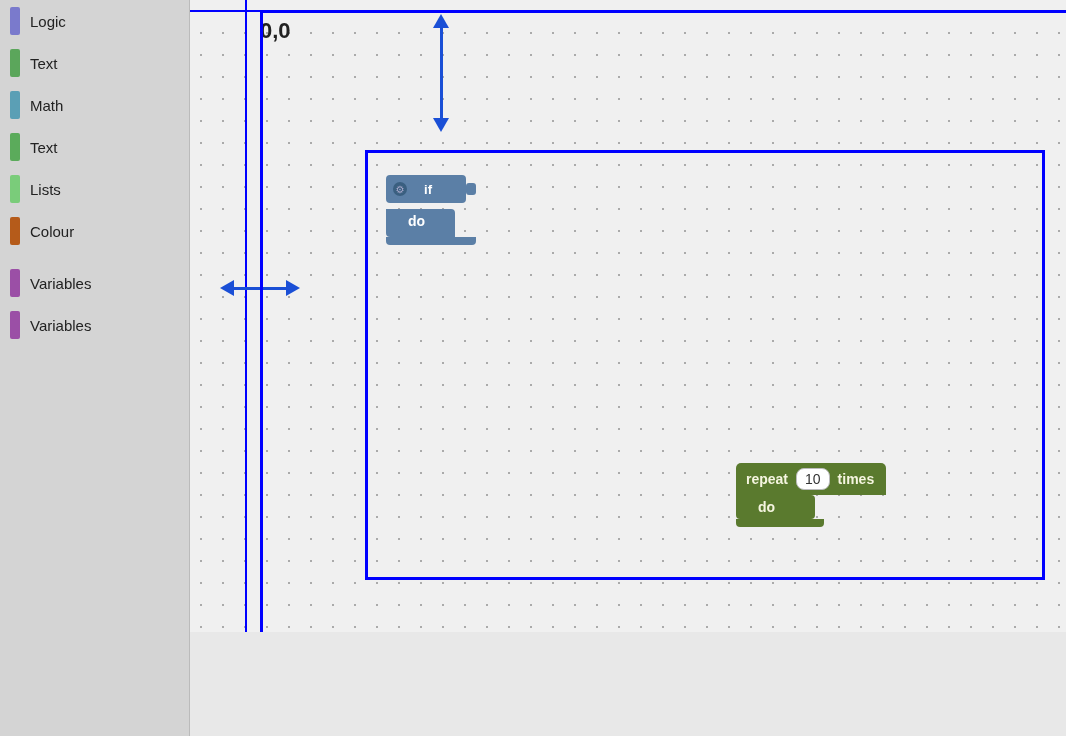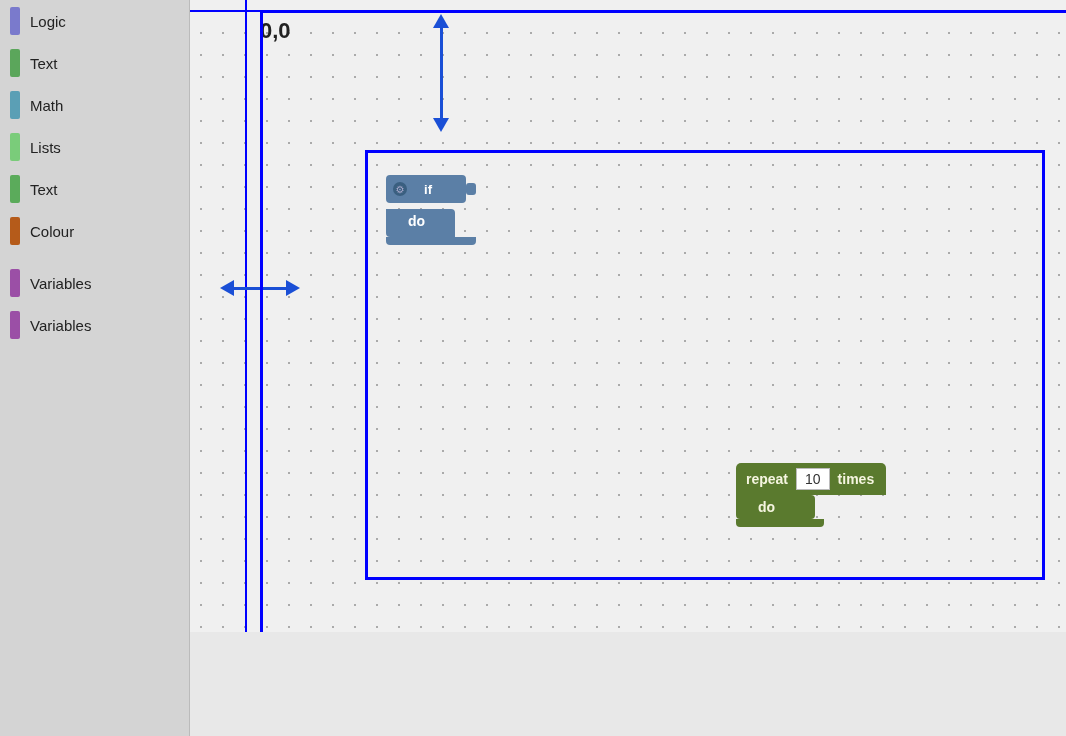--- a/index.html
+++ b/index.html
@@ -166,21 +166,21 @@
       display: flex;
       align-items: center;
       color: #f5f5e0;
       font-size: 14px;
       font-weight: bold;
       gap: 8px;
     }
     .repeat-num-box {
       background: white;
       border: 1px solid #bbb;
-      border-radius: 0;
+      border-radius: 8px;
       padding: 2px 8px;
       color: #333;
       font-size: 14px;
       font-weight: normal;
       min-width: 32px;
       text-align: right;
     }
     .repeat-row2 {
       display: flex;
     }
@@ -214,26 +214,26 @@
   </div>
   <div class="sidebar-item">
     <div class="color-dot" style="background:#5ba65b;"></div>
     <span>Text</span>
   </div>
   <div class="sidebar-item">
     <div class="color-dot" style="background:#5b9fb5;"></div>
     <span>Math</span>
   </div>
   <div class="sidebar-item">
+    <div class="color-dot" style="background:#5bab5b;"></div>
+    <span>Text</span>
+  </div>
+  <div class="sidebar-item">
     <div class="color-dot" style="background:#7acc7a;"></div>
     <span>Lists</span>
-  </div>
-  <div class="sidebar-item">
-    <div class="color-dot" style="background:#5bab5b;"></div>
-    <span>Text</span>
   </div>
   <div class="sidebar-item">
     <div class="color-dot" style="background:#b55b1a;"></div>
     <span>Colour</span>
   </div>
   <div class="sidebar-spacer"></div>
   <div class="sidebar-item">
     <div class="color-dot" style="background:#9b4fa6;"></div>
     <span>Variables</span>
   </div>

